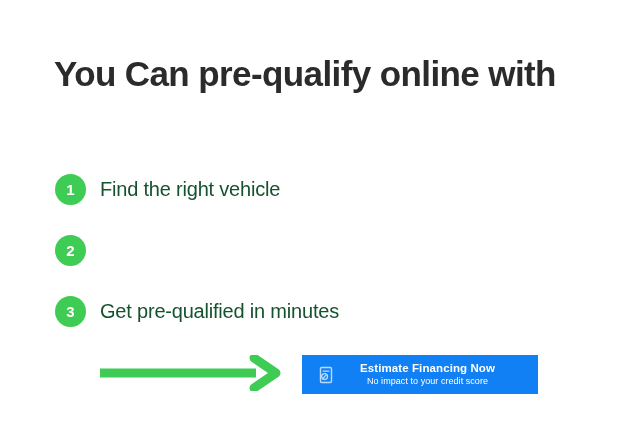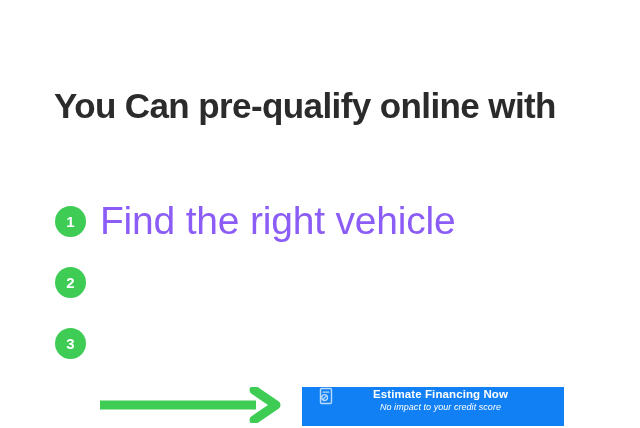--- a/index.html
+++ b/index.html
@@ -12,21 +12,20 @@
     background: #ffffff;
     font-family: "Liberation Sans", sans-serif;
     overflow: hidden;
     position: relative;
   }
 
   .promo {
     position: absolute;
     inset: 0;
     background: #ffffff;
-    margin-top: 32px;
   }
 
   
   .headline {
     position: absolute;
     left: 54px;
     top: 50px;
     width: 540px;
     font-size: 35px;
     line-height: 47px;
@@ -61,45 +60,46 @@
     color: #ffffff;
     font-size: 15px;
     font-weight: bold;
     display: flex;
     align-items: center;
     justify-content: center;
     line-height: 1;
   }
   .step-text {
     margin-left: 14px;
-    font-size: 39px;
+    font-size: 20px;
     line-height: 34px;
-    color: #8b5cf6;
+    color: #14532d;
     white-space: nowrap;
     letter-spacing: -0.2px;
   }
 
   
   .arrow {
     position: absolute;
     left: 96px;
     top: 355px;
     width: 190px;
     height: 36px;
   }
 
   
   .cta-button {
     position: absolute;
     left: 302px;
     top: 355px;
-    width: 262px;
+    width: 236px;
     height: 39px;
     background: #1180f5;
     display: flex;
+    align-items: center;
     cursor: pointer;
   }
   .cta-icon {
     flex: 0 0 auto;
     width: 18px;
     height: 18px;
     margin-left: 15px;
     opacity: 0.72;
   }
   .cta-labels {
@@ -114,21 +114,20 @@
     line-height: 14px;
     font-weight: bold;
     letter-spacing: 0.1px;
   }
   .cta-sub {
     display: block;
     font-size: 9px;
     line-height: 13px;
     font-weight: normal;
     letter-spacing: 0.05px;
-    font-style: italic;
   }
 </style>
 </head>
 <body>
 
 <div class="promo">
 
   <div class="headline">
     <span class="hl-line">You Can pre-qualify online with</span>
   </div>
@@ -139,20 +138,21 @@
       <span class="step-badge">1</span>
       <span class="step-text">Find the right vehicle</span>
     </div>
 
     <div class="step">
       <span class="step-badge">2</span>
     </div>
 
     <div class="step">
       <span class="step-badge">3</span>
+      <span class="step-text">Get pre-qualified in minutes</span>
     </div>
 
   </div>
 
   <div class="arrow">
     <svg width="190" height="36" viewBox="0 0 190 36" xmlns="http://www.w3.org/2000/svg">
       <line x1="4" y1="18" x2="160" y2="18" stroke="#3ecc55" stroke-width="9" stroke-linecap="butt"></line>
       <polyline points="158,3 180,18 158,33" fill="none" stroke="#3ecc55" stroke-width="9" stroke-linecap="round" stroke-linejoin="round"></polyline>
     </svg>
   </div>

